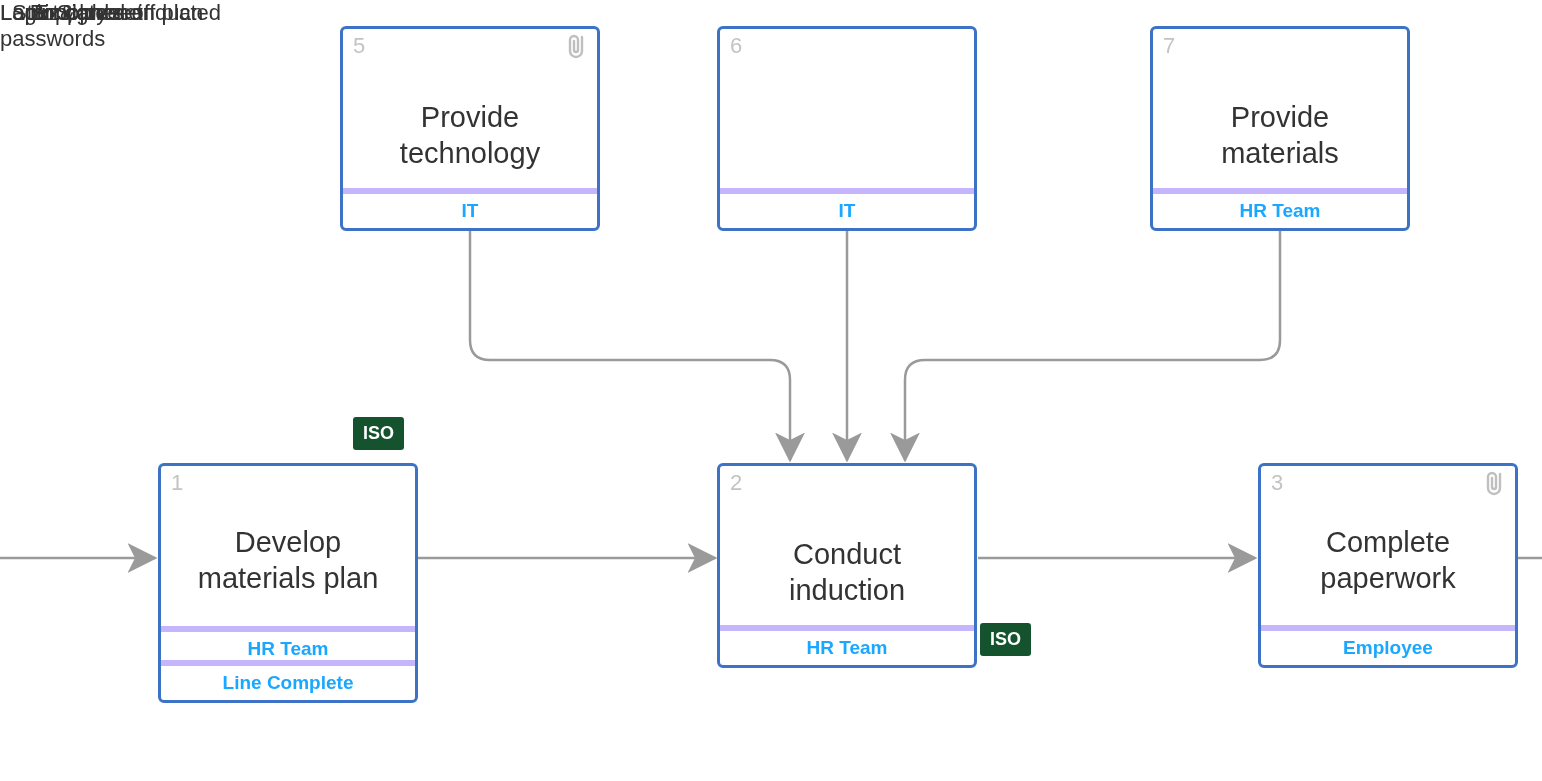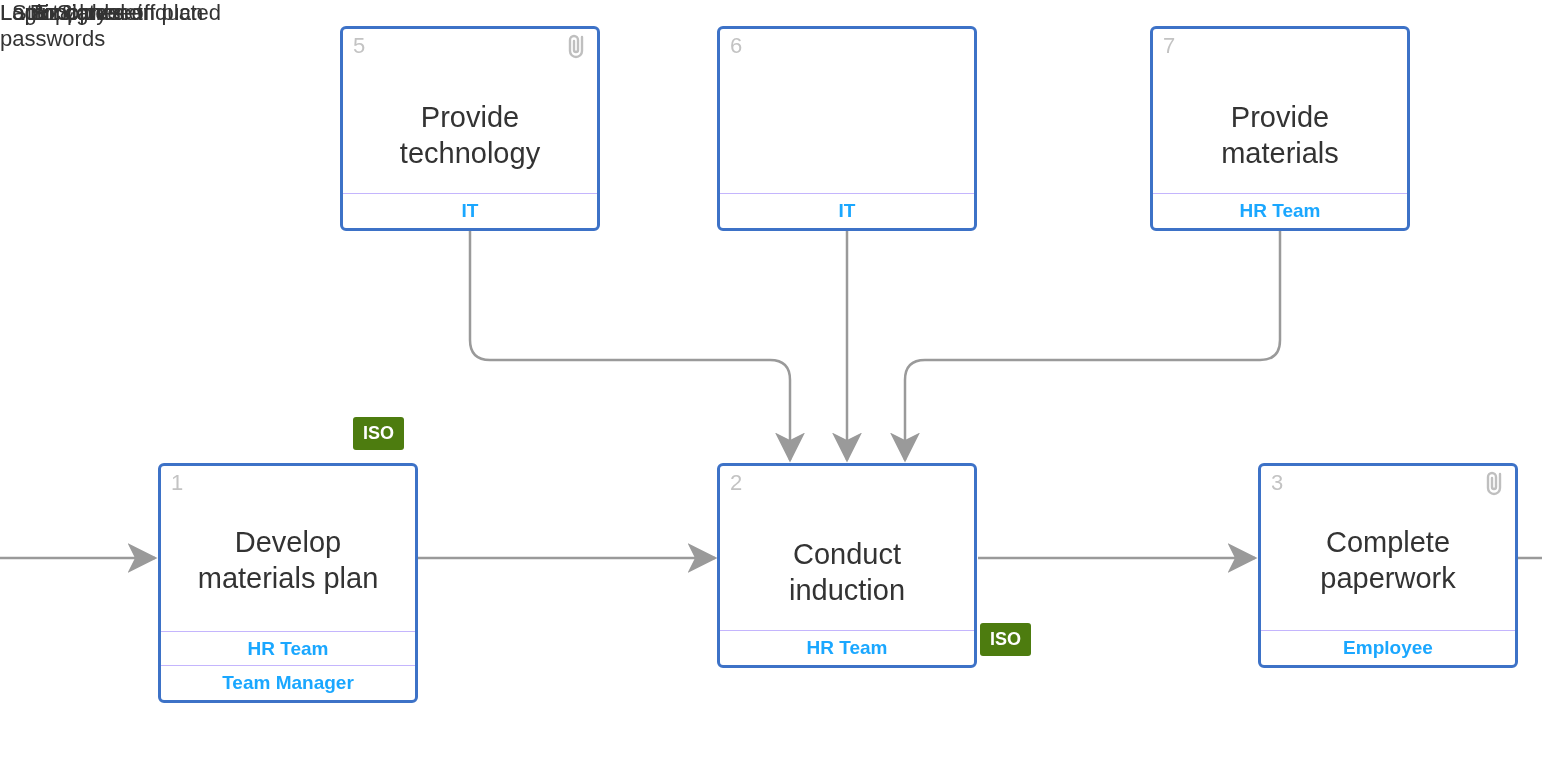--- a/index.html
+++ b/index.html
@@ -1,20 +1,20 @@
 <!DOCTYPE html>
 <html><head>
 <meta charset="utf-8">
 <style>
   html,body{margin:0;padding:0;width:1542px;height:781px;background:#fff;font-family:Arial,Helvetica,sans-serif;color:#333;position:relative;overflow:hidden}
   .node{position:absolute;background:#fff;border:3px solid #3d72c7;border-radius:6px;box-sizing:border-box}
   .node-num{position:absolute;top:4px;left:10px;font-size:22px;color:#c3c3c3}
   .node-title{position:absolute;left:0;right:0;text-align:center;font-size:29px;color:#333;padding:0 18px;line-height:1.25}
-  .role-row{position:absolute;left:0;right:0;border-top:1px solid #c4b5fd;text-align:center;font-size:19px;font-weight:bold;color:#1aa7ff;height:34px;line-height:34px}
-  .iso-tag{position:absolute;background:#4d7c0f;color:#fff;font-size:18px;font-weight:bold;padding:6px 10px;border-radius:3px}
+  .role-row{position:absolute;left:0;right:0;border-top:6px solid #c4b5fd;text-align:center;font-size:19px;font-weight:bold;color:#1aa7ff;height:34px;line-height:34px}
+  .iso-tag{position:absolute;background:#14532d;color:#fff;font-size:18px;font-weight:bold;padding:6px 10px;border-radius:3px}
   .clip-icon{position:absolute;top:4px;right:8px}
   .edge-label{position:absolute;font-size:22px;color:#333;text-align:center;line-height:1.2}
   svg.connectors{position:absolute;top:0;left:0;width:1542px;height:781px;pointer-events:none}
   .arrow{stroke:#9a9a9a;stroke-width:2.5;fill:none}
   .arrowhead{fill:#9a9a9a}
 </style>
 </head>
 <body>
 
 <svg class="connectors">
@@ -65,21 +65,21 @@
 <div class="node" style="left:1150px;top:26px;width:260px;height:205px">
   <span class="node-num">7</span>
   <div class="node-title" style="top:70px">Provide materials</div>
   <div class="role-row" style="bottom:0">HR Team</div>
 </div>
 
 <div class="node" style="left:158px;top:463px;width:260px;height:240px">
   <span class="node-num">1</span>
   <div class="node-title" style="top:58px">Develop materials plan</div>
   <div class="role-row" style="bottom:34px">HR Team</div>
-  <div class="role-row" style="bottom:0">Team Manager</div>
+  <div class="role-row" style="bottom:0">Line Complete</div>
 </div>
 <div class="iso-tag" style="left:353px;top:417px">ISO</div>
 
 <div class="node" style="left:717px;top:463px;width:260px;height:205px">
   <span class="node-num">2</span>
   <div class="node-title" style="top:70px">Conduct induction</div>
   <div class="role-row" style="bottom:0">HR Team</div>
 </div>
 <div class="iso-tag" style="left:980px;top:623px">ISO</div>
 

